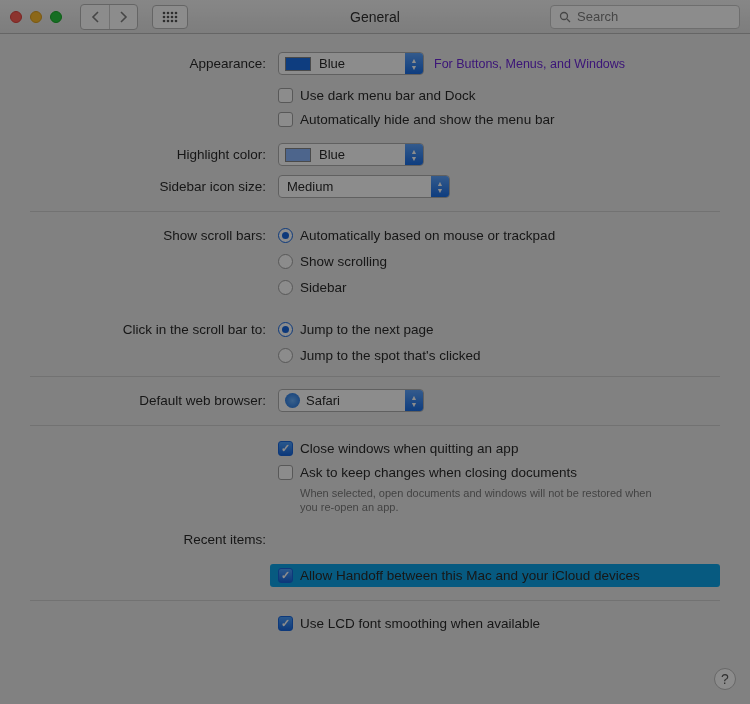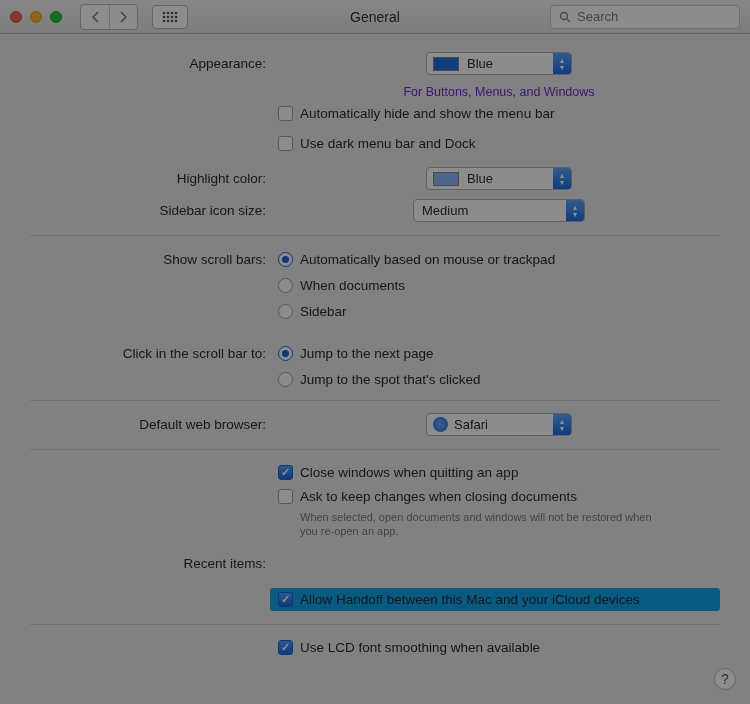--- a/index.html
+++ b/index.html
@@ -32,21 +32,21 @@
 .navbtn + .navbtn { border-left:1px solid #d0d0d0;}
 .gridbtn { width:36px; height:24px; border:1px solid #b8b8b8; border-radius:4px; background:#fff; display:flex; align-items:center; justify-content:center; margin-left:6px;}
 .gridbtn svg{color:#555;}
 .title { position:absolute; left:0; right:0; text-align:center; font-size:14px; pointer-events:none; color:#303030;}
 .search { margin-left:auto; width:190px; height:24px; border:1px solid #c8c8c8; border-radius:4px; background:#fff; display:flex; align-items:center; padding:0 8px; gap:6px; color:#808080;}
 .search svg{flex-shrink:0;}
 .content { padding: 18px 30px; position:relative; z-index:1; }
 .row { display:flex; align-items:flex-start; margin-bottom: 6px; min-height: 26px;}
 .label { width: 248px; text-align:right; padding-right: 12px; padding-top:4px; color:#2b2b2b; font-size:13.5px;}
 .field { flex:1; display:flex; flex-direction:column; gap:4px;}
-.inline { display:flex; align-items:center; gap:10px;flex-direction:column;}
+.inline { display:flex; align-items:center; gap:10px;}
 .select { display:inline-flex; align-items:center; height:23px; background:#fff; border:1px solid #b0b0b0; border-radius:4px; overflow:hidden; font-size:13px;}
 .select .sw { width:26px; height:14px; margin-left:6px; margin-right:6px; border:1px solid #888;}
 .select .txt { padding:0 6px 0 2px;}
 .select .arrows { width:18px; align-self:stretch; background:linear-gradient(#5ea5ff,#1a6fe8); display:flex; flex-direction:column; align-items:center; justify-content:center; color:#fff; font-size:7px; line-height:7px;}
 .hint { color:#6d28d9; font-size:12.5px;}
 .checkbox-row { display:flex; align-items:center; gap:7px; font-size:13.5px; min-height:20px;}
 .cbbox, .cb { width:14px; height:14px;}
 .cb { width:15px; height:15px; border:1px solid #a0a0a0; border-radius:3px; background:#fff; display:inline-flex; align-items:center; justify-content:center; flex-shrink:0;}
 .cb.checked { background:linear-gradient(#4ea1ff,#1868e0); border-color:#1868e0; color:#fff;}
 .cb.checked::after{content:"✓"; font-size:11px; font-weight:bold;}
@@ -116,27 +116,27 @@
     <div class="field">
       <div class="inline">
         <div class="select" style="width:146px;">
           <span class="sw" style="background:#1a6fe8"></span>
           <span class="txt">Blue</span>
           <span style="flex:1"></span>
           <span class="arrows">▲<br>▼</span>
         </div>
         <span class="hint">For Buttons, Menus, and Windows</span>
       </div>
-      <div class="checkbox-row">
-        <span class="cb"></span>
-        <span>Automatically hide and show the menu bar</span>
-      </div>
       <div class="checkbox-row" style="margin-top:6px;">
         <span class="cb"></span>
         <span>Use dark menu bar and Dock</span>
+      </div>
+      <div class="checkbox-row">
+        <span class="cb"></span>
+        <span>Automatically hide and show the menu bar</span>
       </div>
     </div>
   </div>
 
   <div class="row" style="margin-top:14px;">
     <div class="label">Highlight color:</div>
     <div class="field">
         <div class="inline">
       <div class="select" style="width:146px;">
         <span class="sw" style="background:#8cb8ff"></span>
@@ -165,21 +165,21 @@
 
   <div class="row">
     <div class="label">Show scroll bars:</div>
     <div class="field">
       <div class="radio-row">
           <span class="rb checked"></span>
           <span>Automatically based on mouse or trackpad</span>
         </div>
       <div class="radio-row">
           <span class="rb"></span>
-          <span>When documents</span>
+          <span>Show scrolling</span>
         </div>
       <div class="radio-row">
           <span class="rb"></span>
           <span>Sidebar</span>
         </div>
     </div>
   </div>
 
   <div class="row" style="margin-top:20px;">
     <div class="label">Click in the scroll bar to:</div>

